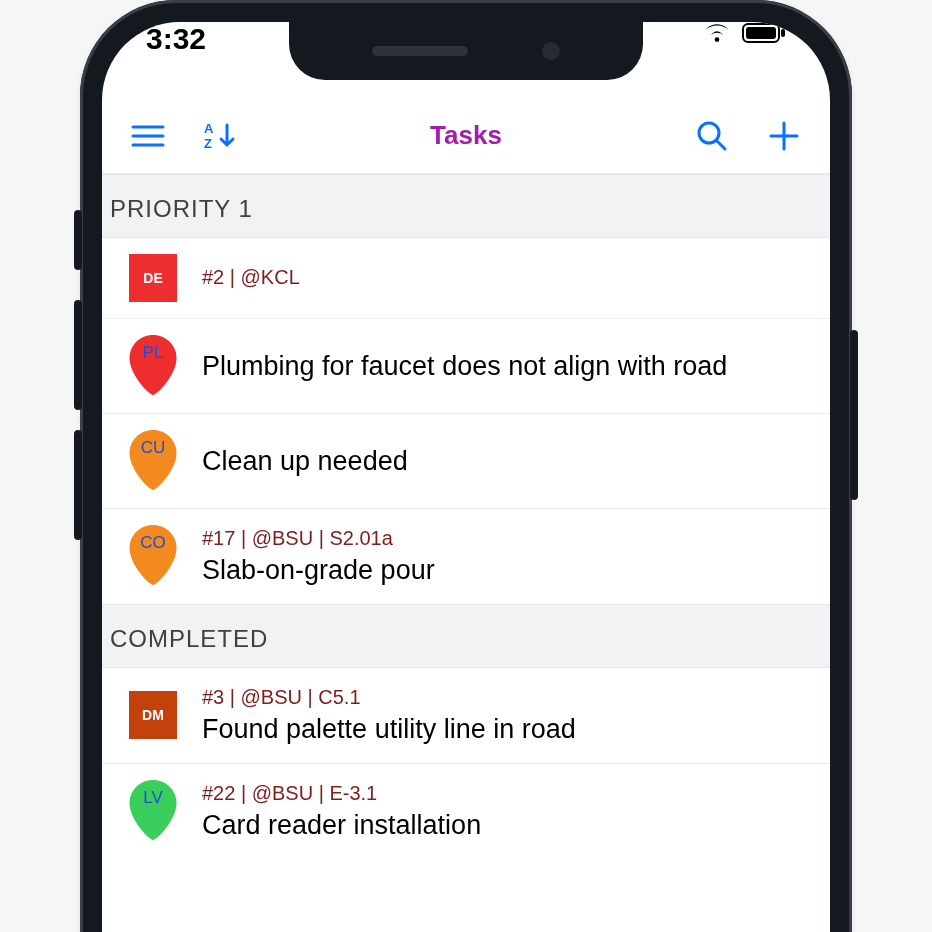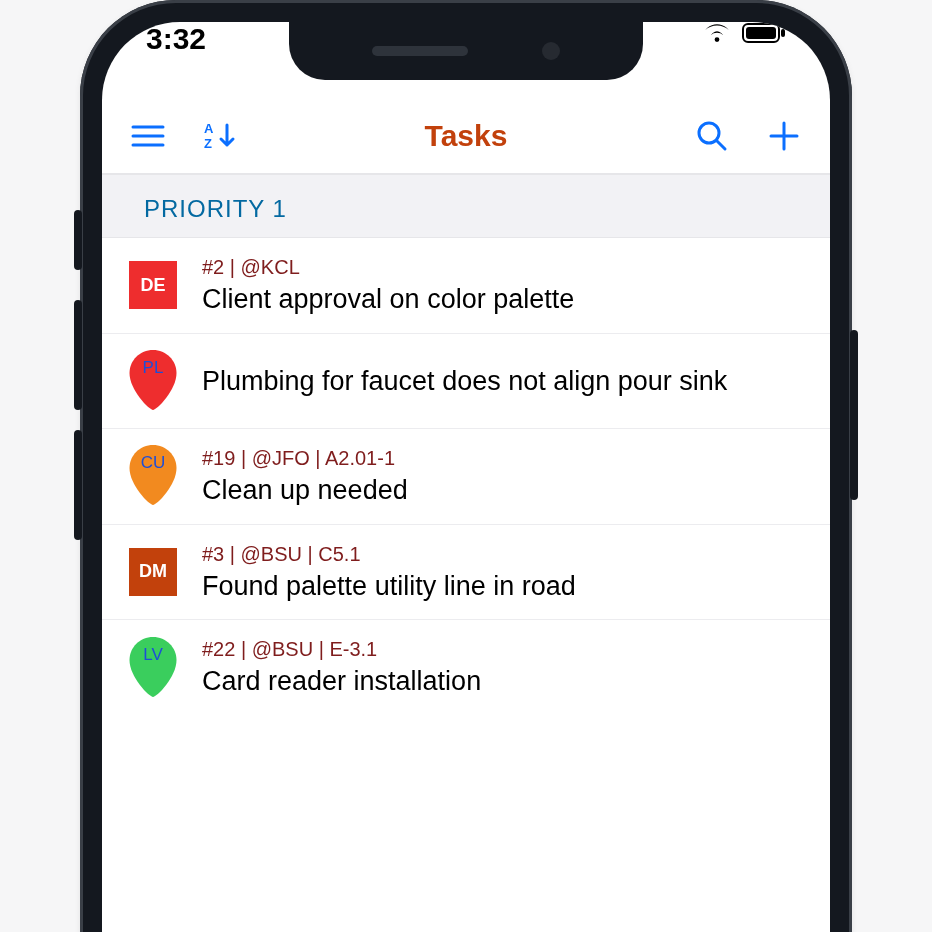--- a/index.html
+++ b/index.html
@@ -71,44 +71,44 @@
   .wifi svg, .battery svg { display: block; }
   .navbar {
     height: 76px;
     display: flex;
     align-items: center;
     border-bottom: 1px solid #e6e6e9;
     padding: 0 24px;
     gap: 28px;
   }
   .nav-spacer { flex: 1; }
-  .nav-title { font-size: 30px; font-weight: 600; color: #c2410c; }
+  .nav-title { font-size: 26px; font-weight: 600; color: #a21caf; }
   .nav-btn { display: flex; align-items: center; justify-content: center; width: 44px; height: 44px; color: #0b6fff; cursor: pointer; }
   .section-header {
     background: #f2f2f5;
-    padding: 20px 42px 14px;
+    padding: 20px 8px 14px;
     font-size: 24px;
     letter-spacing: 1px;
-    color: #0369a1;
+    color: #404040;
     border-top: 1px solid #e6e6e9;
     border-bottom: 1px solid #e6e6e9;
   }
   .row {
     display: flex;
     align-items: center;
     gap: 22px;
     padding: 16px 24px;
     background: #fff;
   }
   .row + .row { border-top: 1px solid #ececef; }
   .badge-wrap { width: 54px; display: flex; justify-content: center; }
   .sq-badge {
     width: 48px; height: 48px;
     display: flex; align-items: center; justify-content: center;
-    color: #fff; font-size: 18px; font-weight: 600;
+    color: #fff; font-size: 14px; font-weight: 600;
   }
   .pin {
     position: relative;
     width: 50px;
   }
   .pin svg { display: block; }
   .pin-label {
     position: absolute; inset: 0;
     top: 8px;
     display: flex; align-items: flex-start; justify-content: center;
@@ -181,50 +181,63 @@
     </div>
 
     <div id="list">
         <div class="section-header">PRIORITY 1</div>
         <div class="row">
           <div class="badge-wrap">
             <div class="sq-badge" style="background: rgb(238, 45, 46);">DE</div>
           </div>
           <div class="row-text">
             <div class="meta">#2 | @KCL</div>
-            <div class="title">Client approval on color palette</div>
           </div>
         </div>
         <div class="row">
           <div class="badge-wrap">
             <div class="pin">
               <svg width="50" height="62" viewBox="0 0 50 62">
                 <path fill="#ee2d2e" d="M25 0C12 0 1.5 10.3 1.5 23c0 17.4 20 37 23.5 37s23.5-19.6 23.5-37C48.5 10.3 38 0 25 0z"></path>
               </svg>
               <div class="pin-label">PL</div>
             </div>
           </div>
           <div class="row-text">
-            <div class="title">Plumbing for faucet does not align pour sink</div>
+            <div class="title">Plumbing for faucet does not align with road</div>
           </div>
         </div>
         <div class="row">
           <div class="badge-wrap">
             <div class="pin">
               <svg width="50" height="62" viewBox="0 0 50 62">
                 <path fill="#f28a1f" d="M25 0C12 0 1.5 10.3 1.5 23c0 17.4 20 37 23.5 37s23.5-19.6 23.5-37C48.5 10.3 38 0 25 0z"></path>
               </svg>
               <div class="pin-label">CU</div>
             </div>
           </div>
           <div class="row-text">
-            <div class="meta">#19 | @JFO | A2.01-1</div>
             <div class="title">Clean up needed</div>
           </div>
         </div>
+        <div class="row">
+          <div class="badge-wrap">
+            <div class="pin">
+              <svg width="50" height="62" viewBox="0 0 50 62">
+                <path fill="#f28a1f" d="M25 0C12 0 1.5 10.3 1.5 23c0 17.4 20 37 23.5 37s23.5-19.6 23.5-37C48.5 10.3 38 0 25 0z"></path>
+              </svg>
+              <div class="pin-label">CO</div>
+            </div>
+          </div>
+          <div class="row-text">
+            <div class="meta">#17 | @BSU | S2.01a</div>
+            <div class="title">Slab-on-grade pour</div>
+          </div>
+        </div>
+        <div class="section-header">COMPLETED</div>
         <div class="row">
           <div class="badge-wrap">
             <div class="sq-badge" style="background: #c2410c;">DM</div>
           </div>
           <div class="row-text">
             <div class="meta">#3 | @BSU | C5.1</div>
             <div class="title">Found palette utility line in road</div>
           </div>
         </div>
         <div class="row">

